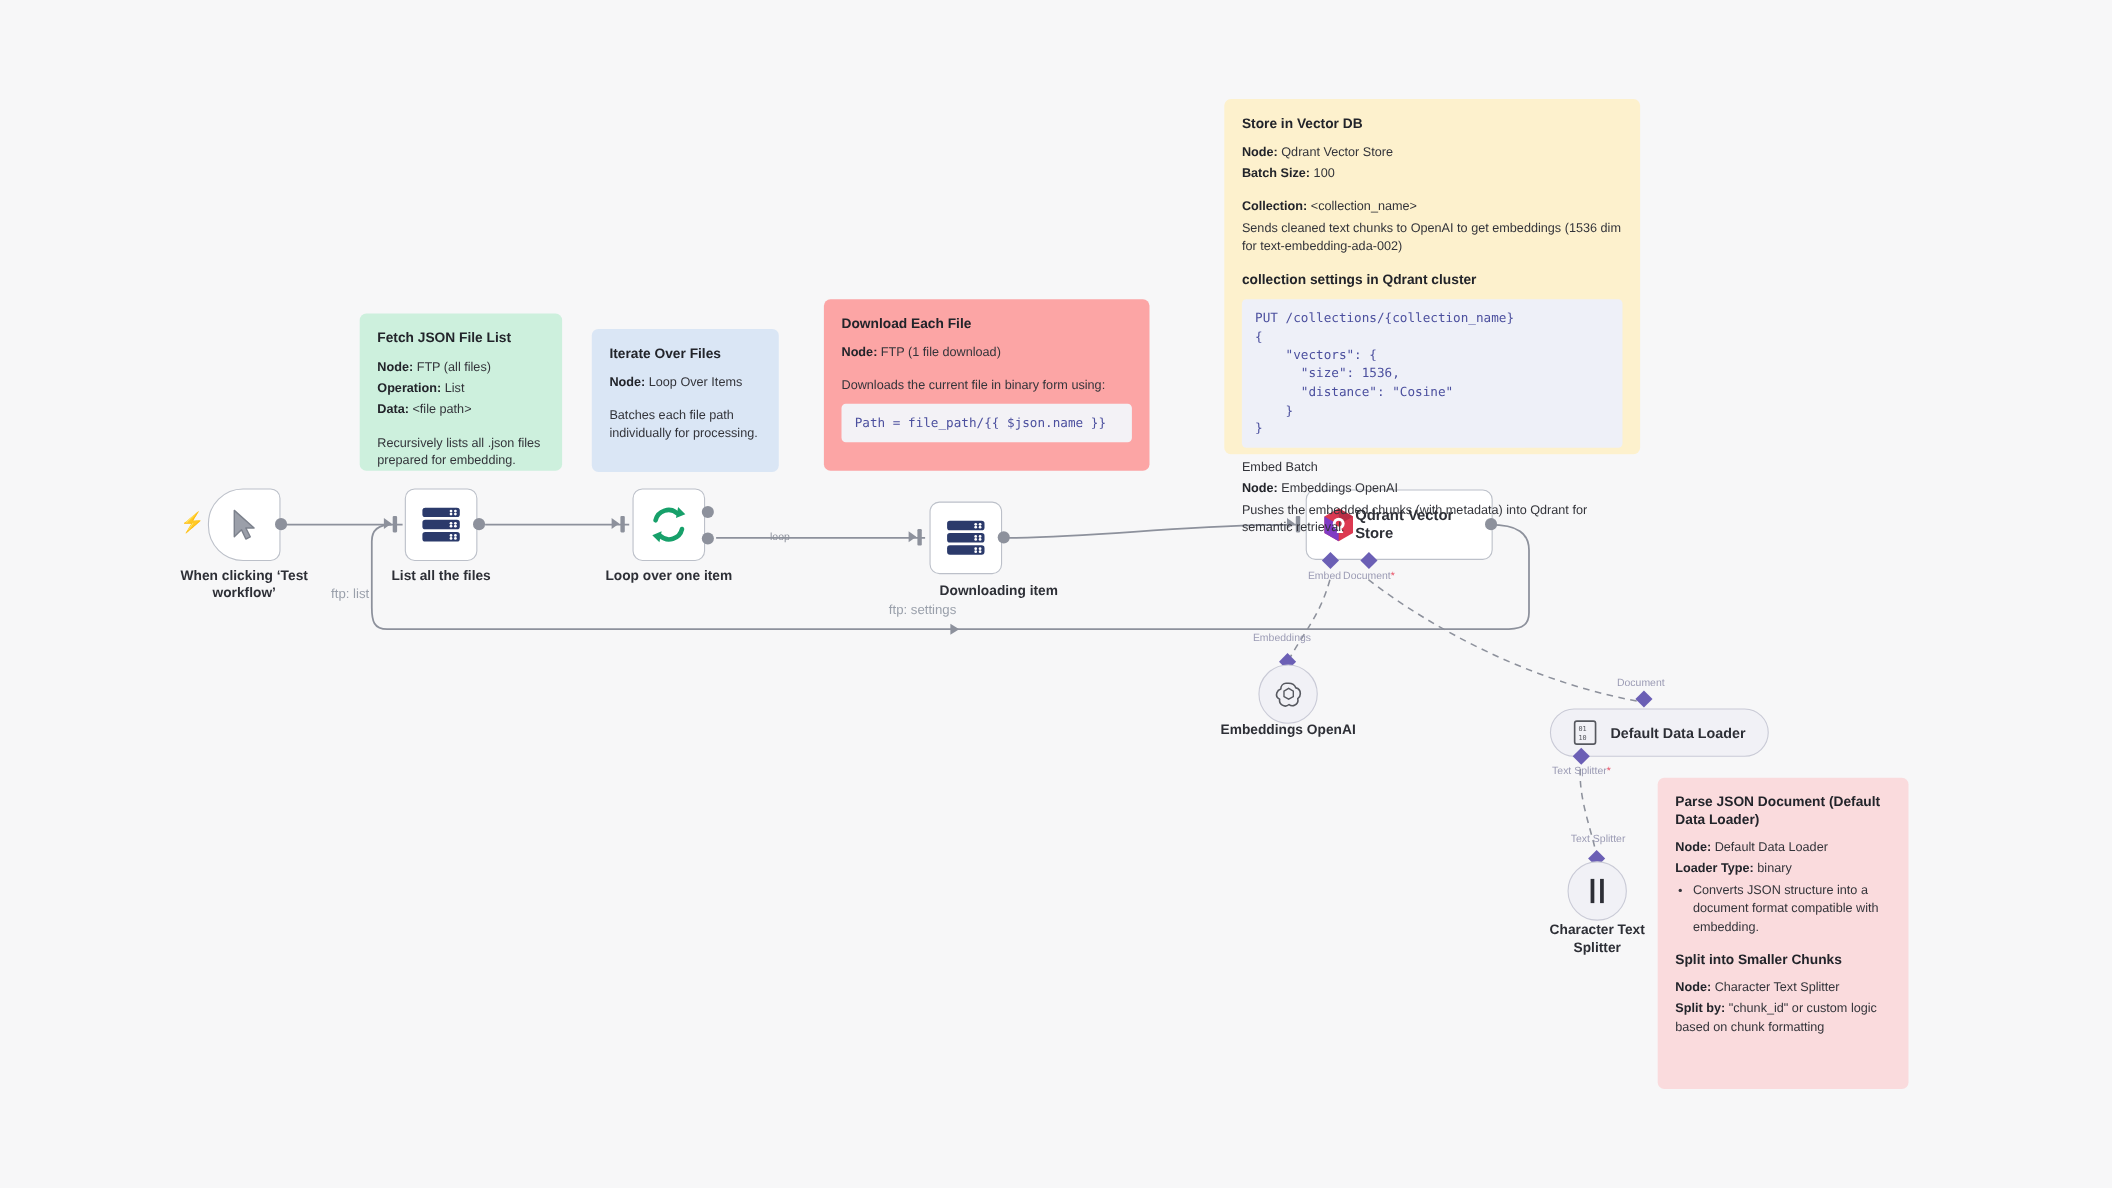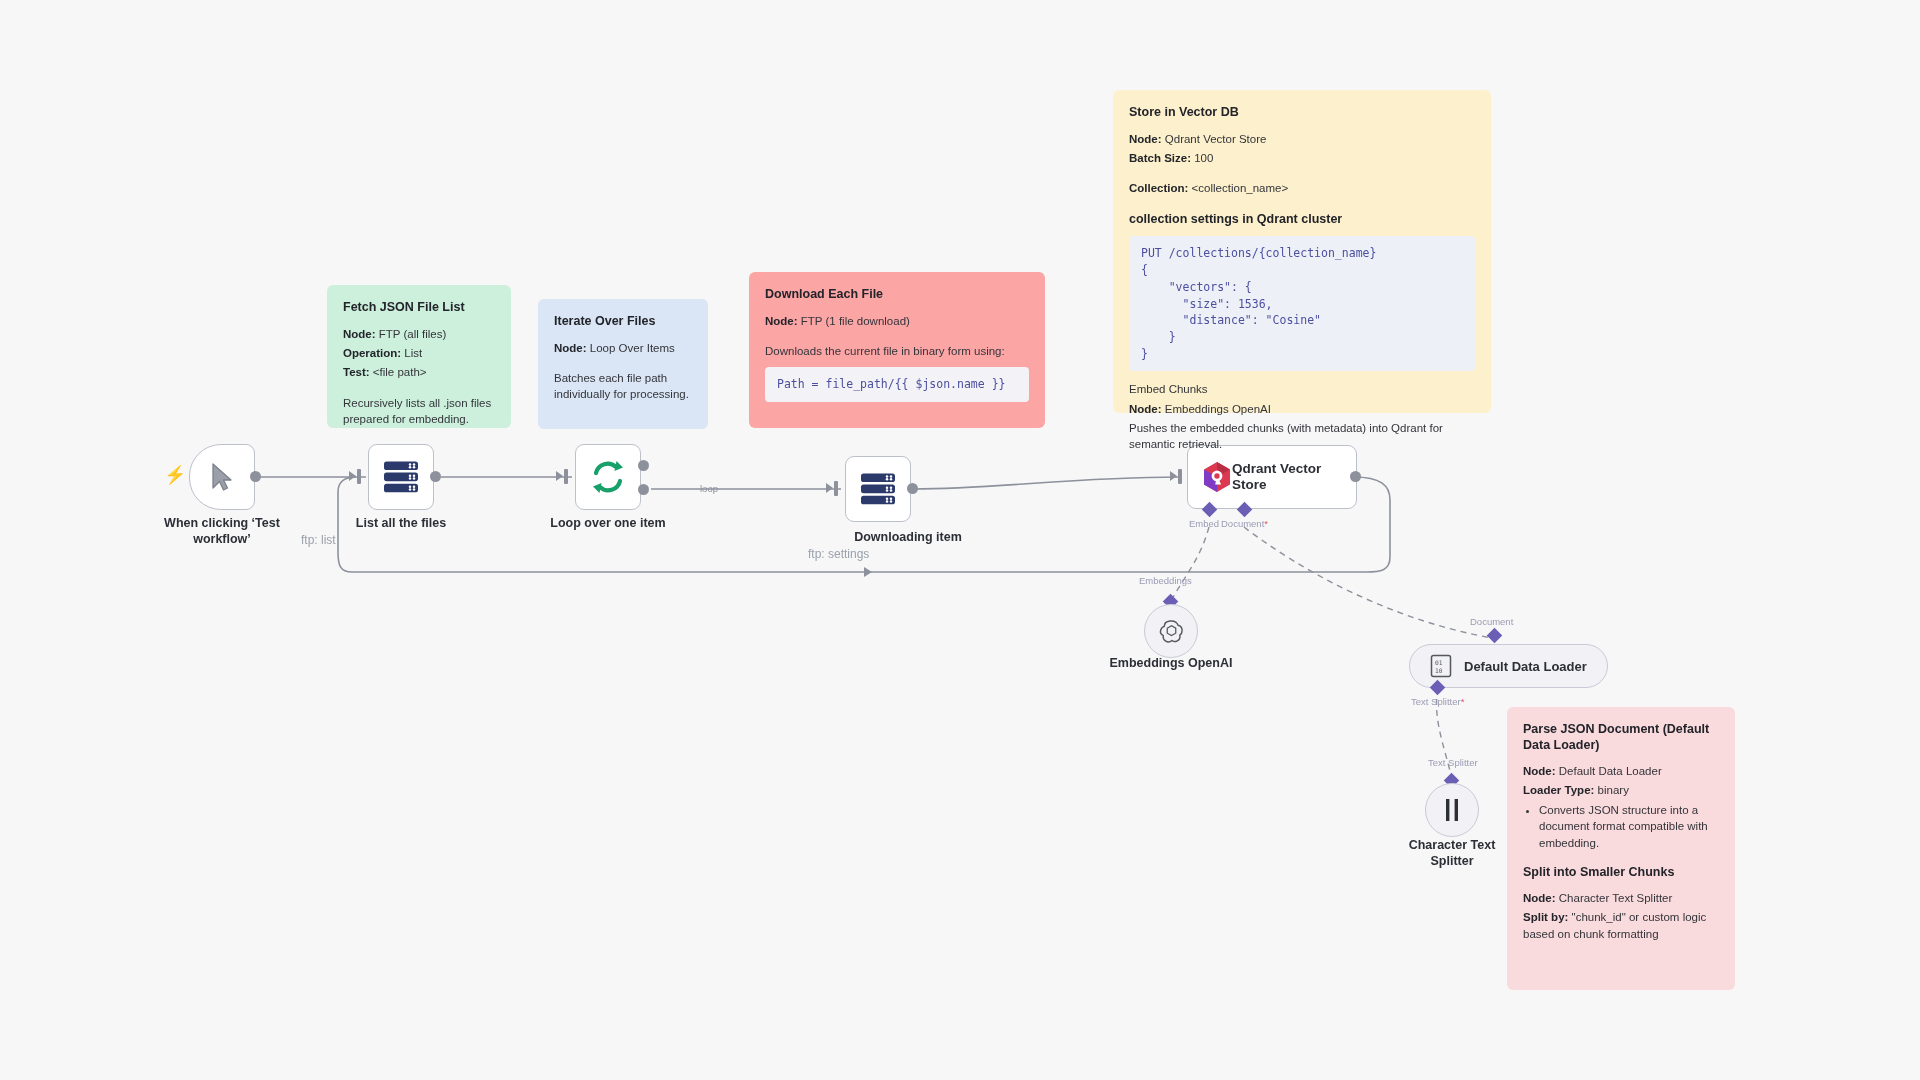--- a/index.html
+++ b/index.html
@@ -303,21 +303,21 @@
       <rect x="12.6" y="1" width="3.4" height="22" fill="#2d2f36"></rect>
     </svg>
   </div>
   <div class="node-label" style="left:1352px;top:838px;width:200px;white-space:pre-line;">Character Text
 Splitter</div>
 
   <div class="sticky note-green" style="left:327px;top:285px;width:184px;height:143px;">
     <div class="s-title">Fetch JSON File List</div>
     <p><b>Node:</b><span> FTP (all files)</span></p>
     <p><b>Operation:</b><span> List</span></p>
-    <p><b>Test:</b><span> &lt;file path&gt;</span></p>
+    <p><b>Data:</b><span> &lt;file path&gt;</span></p>
     <div class="gap"></div>
     <p>Recursively lists all .json files prepared for embedding.</p>
   </div>
 
   <div class="sticky note-blue" style="left:538px;top:299px;width:170px;height:130px;">
     <div class="s-title">Iterate Over Files</div>
     <p><b>Node:</b><span> Loop Over Items</span></p>
     <div class="gap"></div>
     <p>Batches each file path individually for processing.</p>
   </div>
@@ -329,31 +329,32 @@
     <p>Downloads the current file in binary form using:</p>
     <div class="codebox light">Path = file_path/{{ $json.name }}</div>
   </div>
 
   <div class="sticky note-yellow" style="left:1113px;top:90px;width:378px;height:323px;">
     <div class="s-title">Store in Vector DB</div>
     <p><b>Node:</b><span> Qdrant Vector Store</span></p>
     <p><b>Batch Size:</b><span> 100</span></p>
     <div class="gap"></div>
     <p><b>Collection:</b><span> &lt;collection_name&gt;</span></p>
+    <p>Sends cleaned text chunks to OpenAI to get embeddings (1536 dim for text-embedding-ada-002)</p>
     <div class="gap"></div>
     <div class="s-title" style="margin-bottom:7px;">collection settings in Qdrant cluster</div>
     <div class="codebox">PUT /collections/{collection_name}
 {
     "vectors": {
       "size": 1536,
       "distance": "Cosine"
     }
 }</div>
     <div style="height:6px;"></div>
-    <p>Embed Chunks</p>
+    <p>Embed Batch</p>
     <p><b>Node:</b><span> Embeddings OpenAI</span></p>
     <p>Pushes the embedded chunks (with metadata) into Qdrant for semantic retrieval.</p>
   </div>
 
   <div class="sticky note-pink" style="left:1507px;top:707px;width:228px;height:283px;">
     <div class="s-title" style="line-height:1.3;">Parse JSON Document (Default Data Loader)</div>
     <p><b>Node:</b><span> Default Data Loader</span></p>
     <p><b>Loader Type:</b><span> binary</span></p>
     <ul>
       <li>Converts JSON structure into a document format compatible with embedding.</li>

